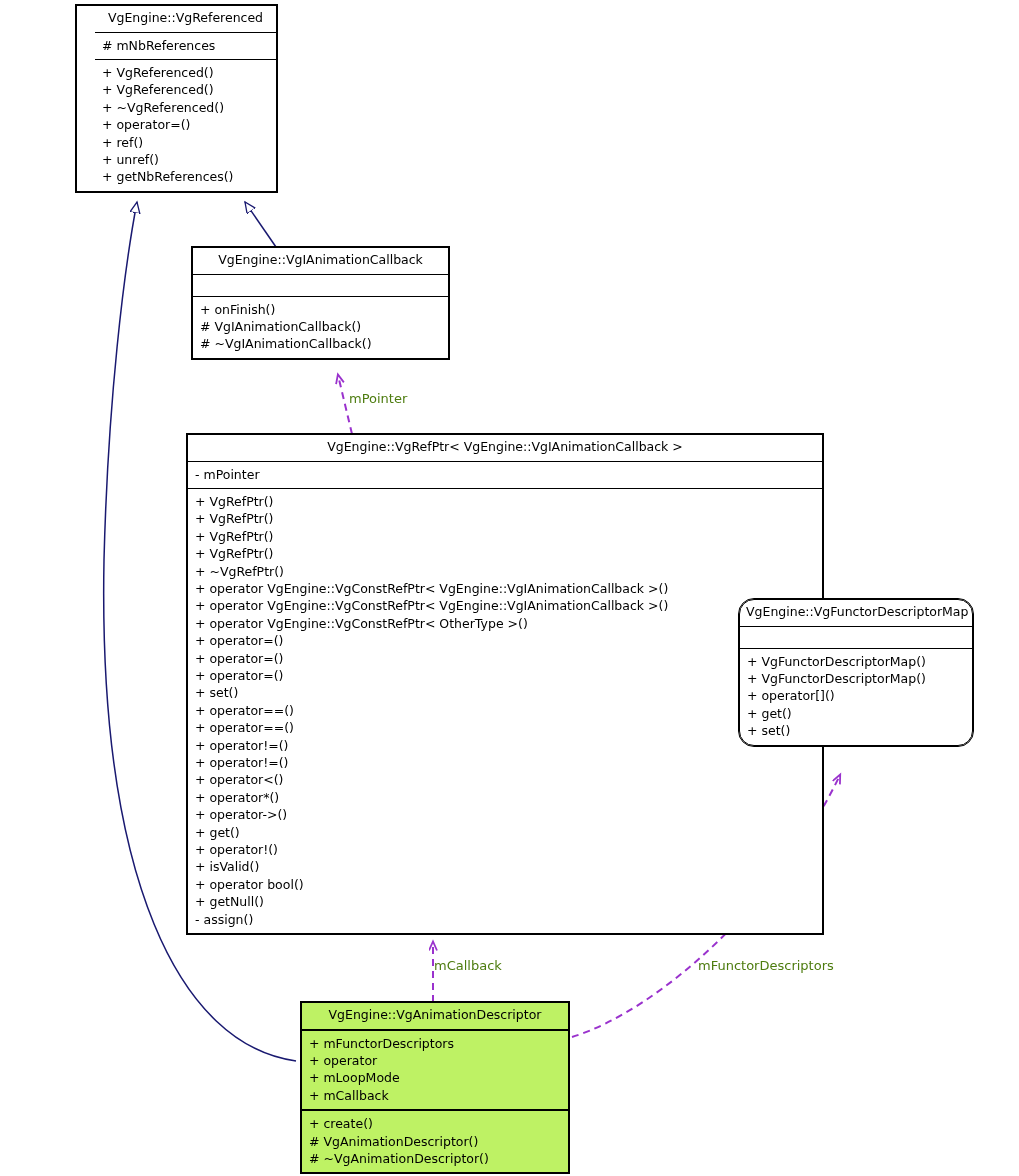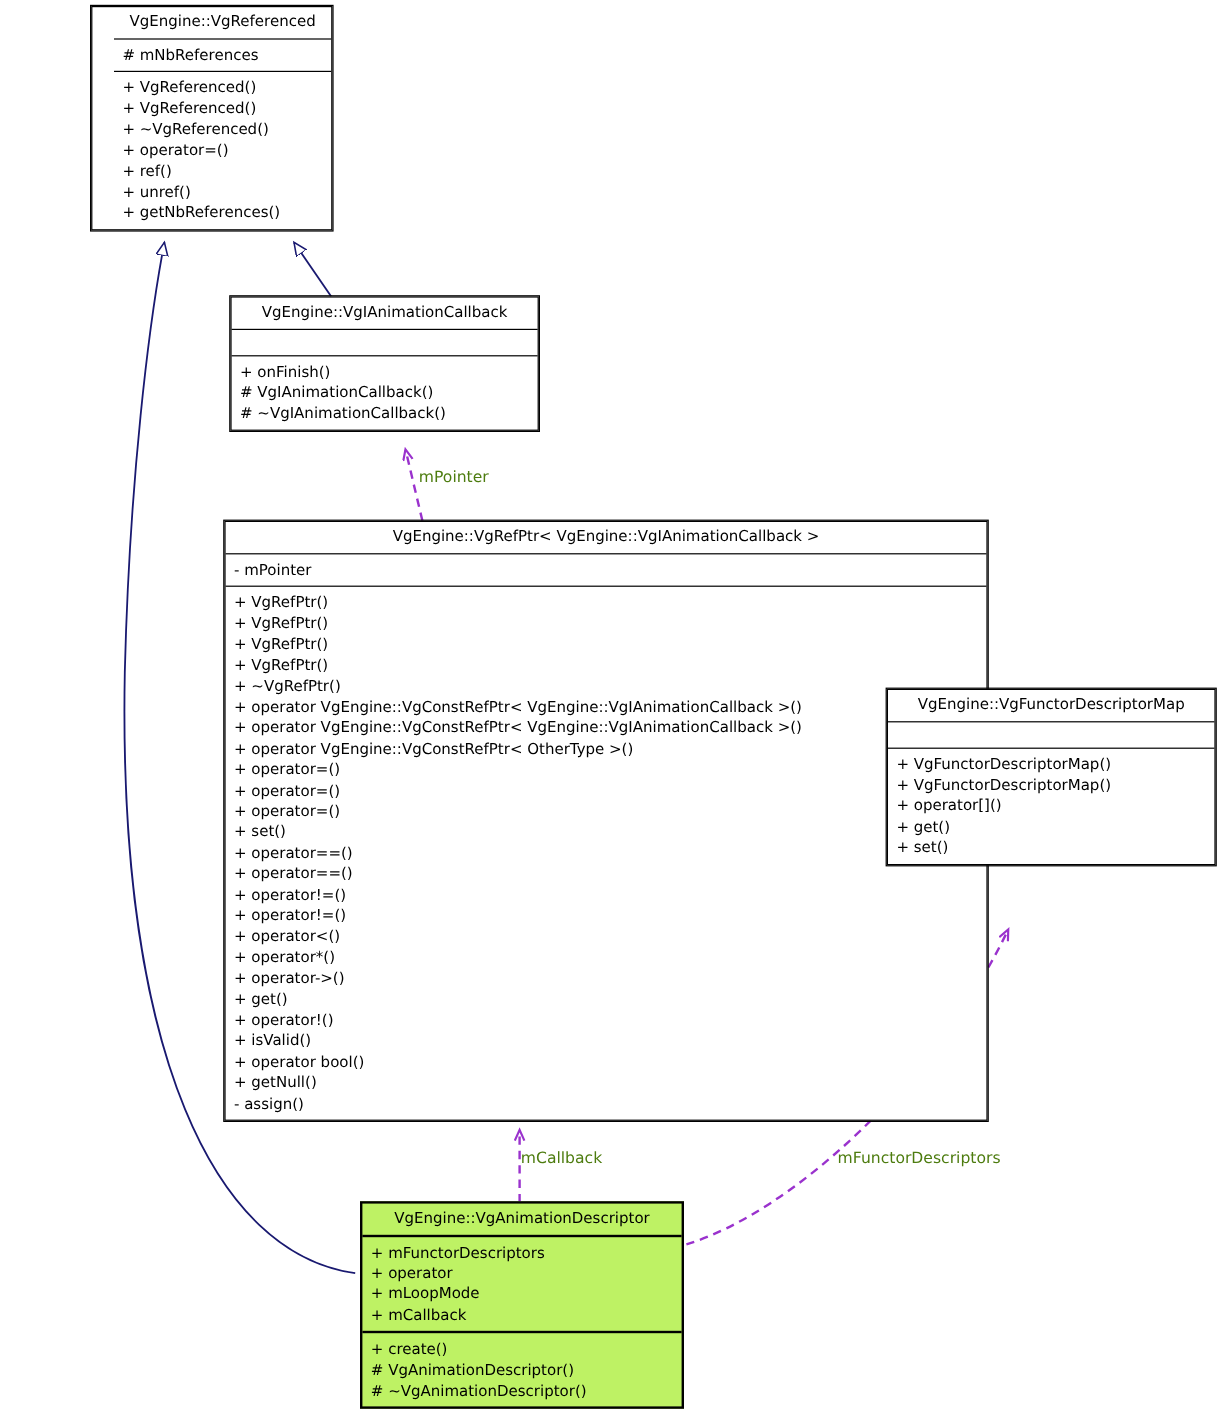--- a/index.html
+++ b/index.html
@@ -154,21 +154,21 @@
       <div class="cls-row">+ operator-&gt;()</div>
       <div class="cls-row">+ get()</div>
       <div class="cls-row">+ operator!()</div>
       <div class="cls-row">+ isValid()</div>
       <div class="cls-row">+ operator bool()</div>
       <div class="cls-row">+ getNull()</div>
       <div class="cls-row">- assign()</div>
     </div>
   </div>
 
-  <div class="uml-class" style="left:739px; top:574px; width:274px;">
+  <div class="uml-class" style="left:739px; top:599px; width:234px;border-radius:15px;">
     <div class="cls-title">VgEngine::VgFunctorDescriptorMap</div>
     <div class="cls-sec empty"></div>
     <div class="cls-sec">
       <div class="cls-row">+ VgFunctorDescriptorMap()</div>
       <div class="cls-row">+ VgFunctorDescriptorMap()</div>
       <div class="cls-row">+ operator[]()</div>
       <div class="cls-row">+ get()</div>
       <div class="cls-row">+ set()</div>
     </div>
   </div>

